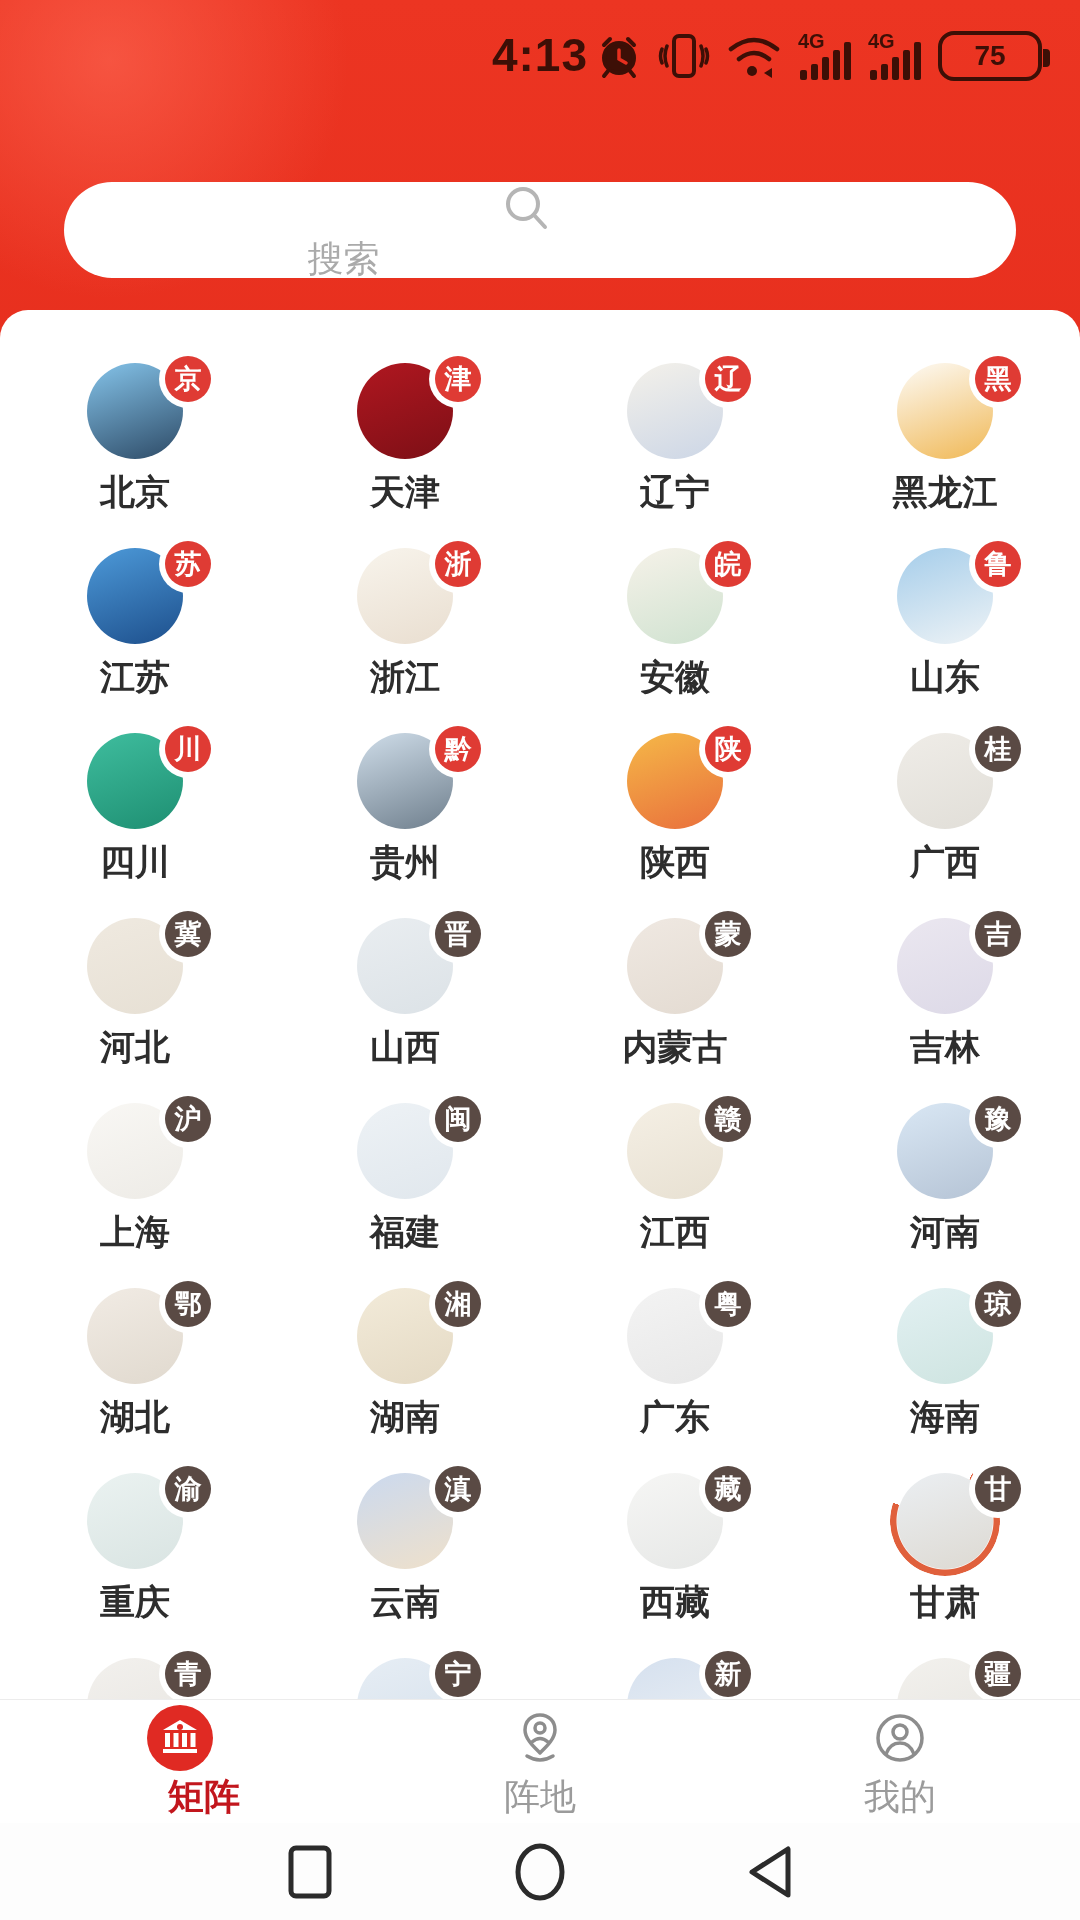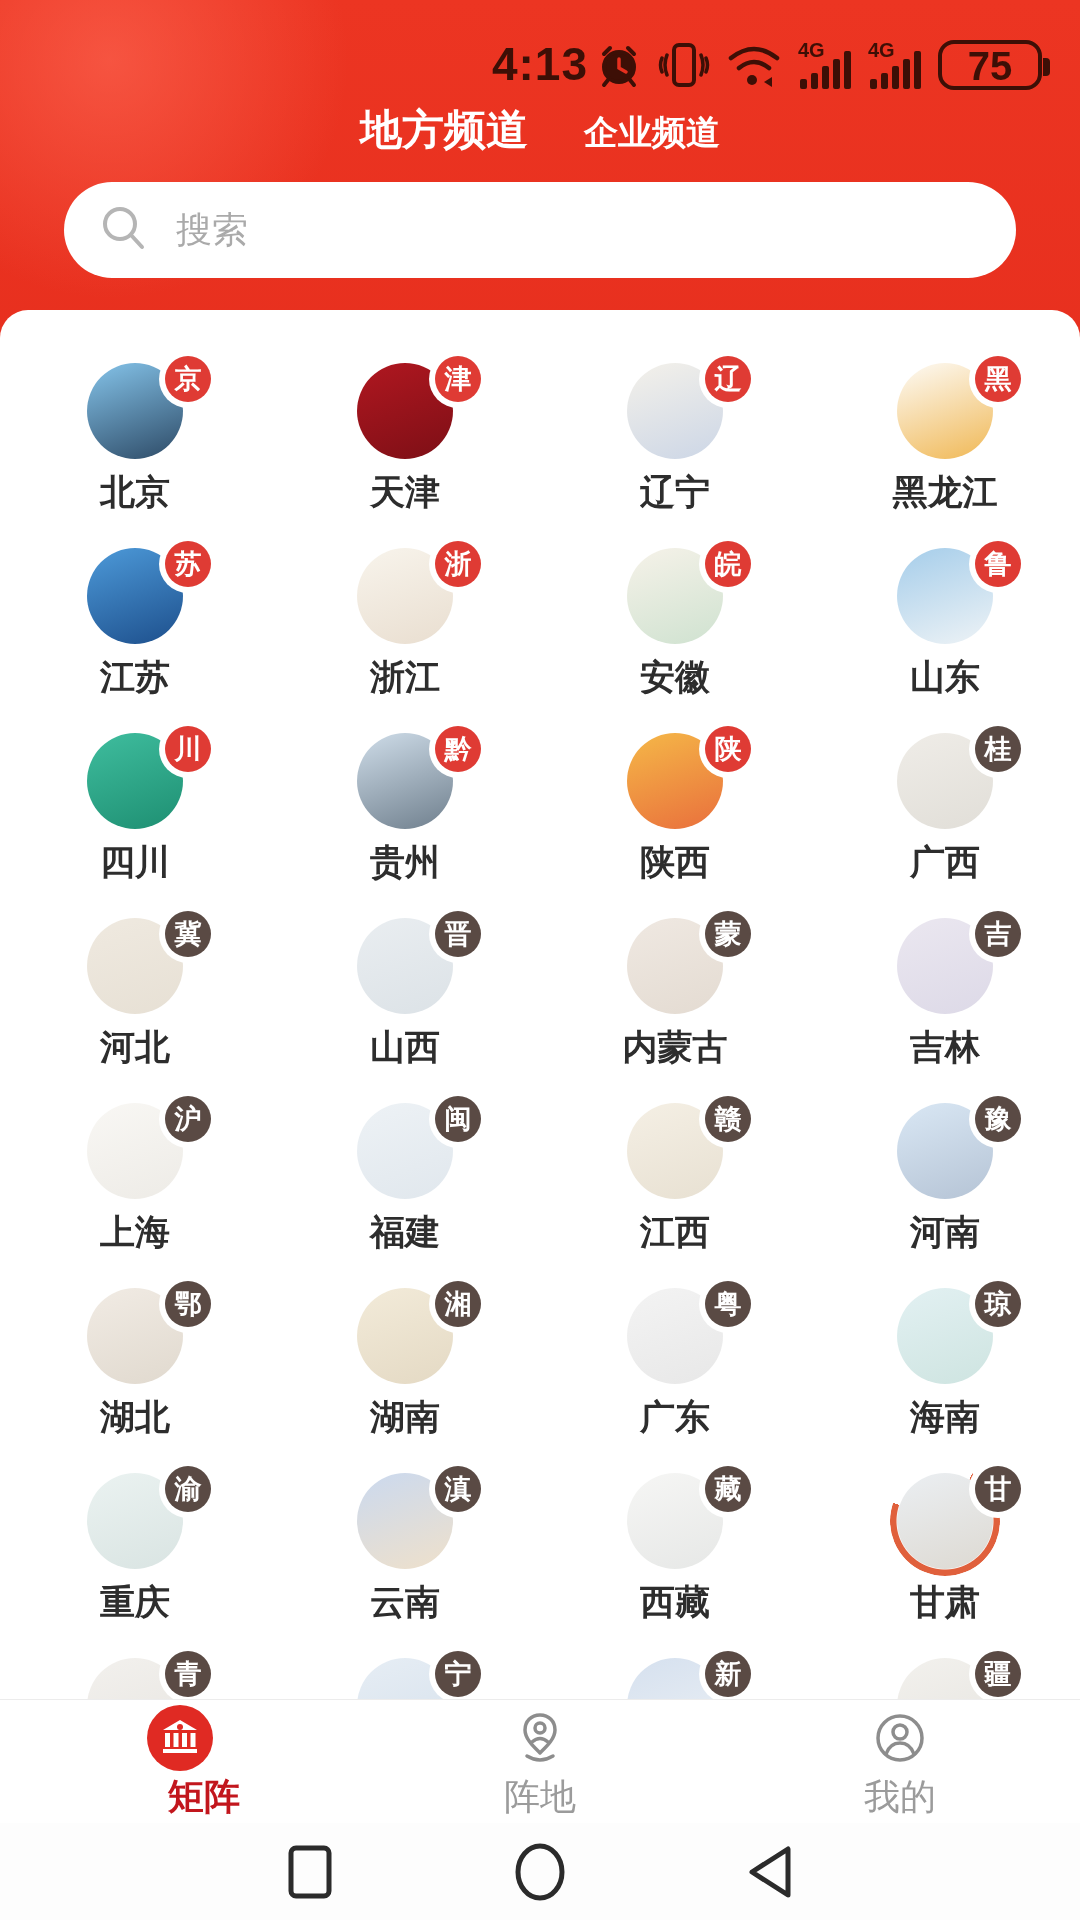--- a/index.html
+++ b/index.html
@@ -10,53 +10,54 @@
   }
   .screen { position:absolute; inset:0; }
 
   
   .red-header {
     position:absolute; top:0; left:0; width:1080px; height:400px;
     background:
       radial-gradient(circle 340px at 110px 60px, rgba(255,110,90,.55), rgba(255,110,90,0) 70%),
       linear-gradient(180deg,#ec3522 0%, #e72f1e 100%);
   }
-  .status-bar { position:absolute; top:31px; left:0; width:100%; height:60px;padding-left:14px; }
+  .status-bar { position:absolute; top:22px; left:0; width:100%; height:60px;padding-left:14px; }
   .time {
     position:absolute; left:0; right:0; top:6px; text-align:center;
     font-size:46px; font-weight:600; color:#3d0f06; letter-spacing:1px;
   }
   .status-icons {
     position:absolute; right:38px; top:8px; display:flex; align-items:center; gap:16px;
     color:#3d0f06;
   }
   .status-icons svg { display:block; }
   .battery {
     position:relative; width:104px; height:50px; border:4px solid #3d0f06; border-radius:16px;
-    display:flex; align-items:flex-start; justify-content:center;
-    font-size:40px; font-weight:700; color:#3d0f06;
+    display:flex; align-items:center; justify-content:center;
+    font-size:28px; font-weight:700; color:#3d0f06;
   }
   .battery:after {
     content:""; position:absolute; right:-12px; top:14px; width:7px; height:18px;
     background:#3d0f06; border-radius:0 4px 4px 0;
   }
 
   
   .channel-tabs {
     position:absolute; top:100px; left:0; width:100%;
     display:flex; justify-content:center; align-items:baseline; gap:56px;
   }
   .channel-tab { color:#ffffff; font-weight:700; font-size:34px; line-height:60px; }
   .channel-tab.active { font-size:42px; }
 
   
   .search-bar {
     position:absolute; top:182px; left:64px; width:952px; height:96px;
     background:#ffffff; border-radius:48px; display:flex; align-items:center;
     padding:0 34px;
+    flex-direction:column;
   }
   .search-bar svg { flex:0 0 auto; margin-right:26px; }
   .search-input {
     flex:1; border:none; outline:none; background:transparent;
     font-size:36px; color:#444; font-family:inherit;
   }
   .search-input::placeholder { color:#aaaaaa; }
 
   
   .card {
@@ -169,24 +170,20 @@
             <rect x="35" y="20" width="7" height="30" rx="2"></rect>
             <rect x="46" y="12" width="7" height="38" rx="2"></rect>
           </svg>
         </span>
         <span class="battery">
           <span>75</span>
         </span>
       </div>
     </div>
 
-    <div class="channel-tabs">
-      <div class="channel-tab active">地方频道</div>
-      <div class="channel-tab">企业频道</div>
-    </div>
 
     <div class="search-bar">
       <span>
         <svg width="52" height="52" viewBox="0 0 52 52" fill="none" stroke="#b5b5b5" stroke-width="4">
           <circle cx="22" cy="22" r="15"></circle>
           <path d="M33 33 L44 45" stroke-linecap="round"></path>
         </svg>
       </span>
       <input class="search-input" type="text" placeholder="搜索" style="">
     </div>

